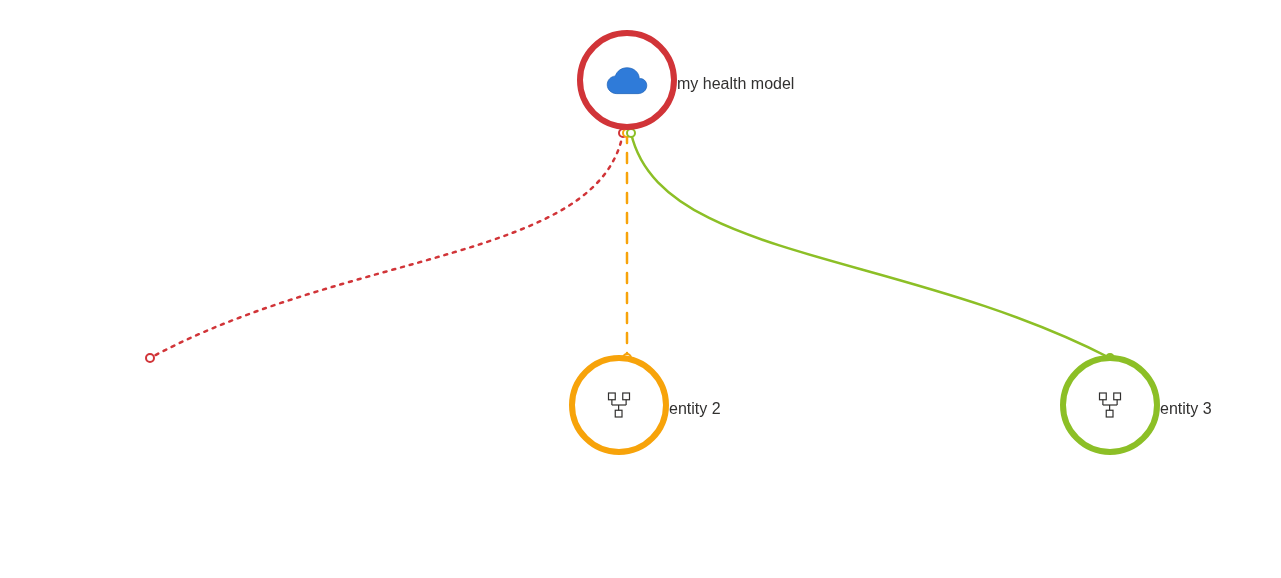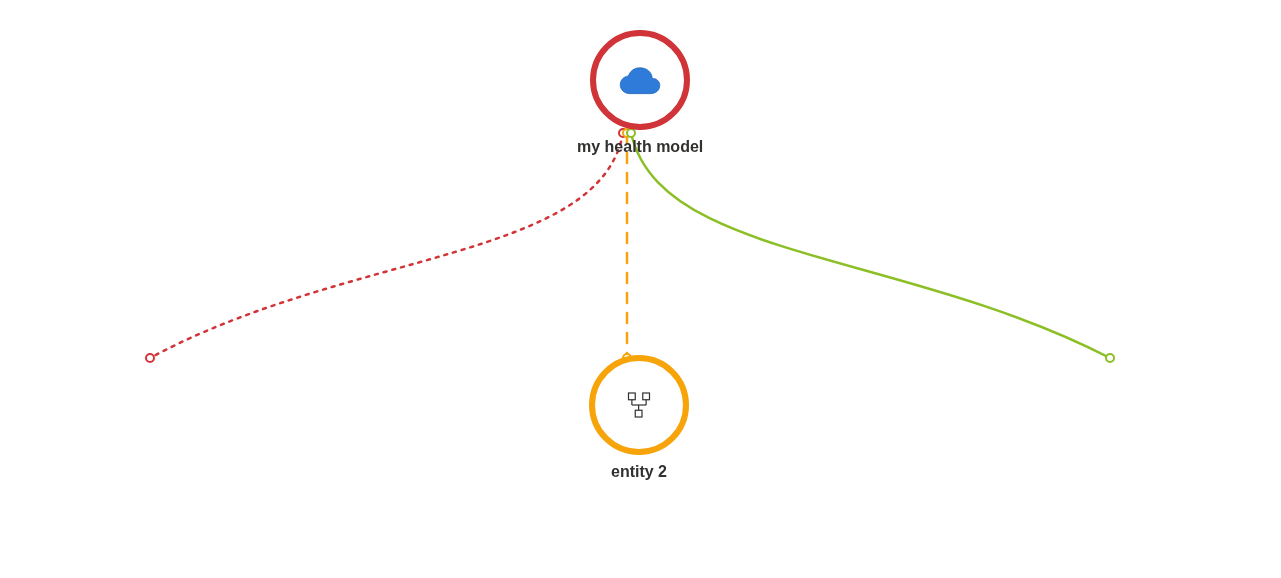--- a/index.html
+++ b/index.html
@@ -12,44 +12,43 @@
       overflow: hidden;
     }
     .diagram {
       position: relative;
       width: 100%;
       height: 100%;
     }
     .node {
       position: absolute;
       display: flex;
-      flex-direction: column;
+      flex-direction: row;
       align-items: center;
-      font-weight: bold;
     }
     .node-circle {
       width: 100px;
       height: 100px;
       border-radius: 50%;
       background: #ffffff;
       display: flex;
       align-items: center;
       justify-content: center;
       position: relative;
     }
     .node-label {
       margin-top: 8px;
       font-size: 16px;
       color: #323130;
       text-align: center;
       white-space: nowrap;
     }
     .root-node { left: 577px; top: 30px; }
     .child-node-1 { left: 100px; top: 355px; }
-    .child-node-2 { left: 589px; top: 355px; align-items: center; }
+    .child-node-2 { left: 569px; top: 355px; align-items: center; }
     .child-node-3 { left: 1060px; top: 355px; }
 
     .ring-red { border: 6px solid #d13438; }
     .ring-orange { border: 6px solid #f7a30a; }
     .ring-green { border: 6px solid #8cbf26; }
 
     .cloud-icon {
       width: 44px;
       height: 30px;
     }
@@ -112,14 +111,28 @@
         <rect x="15" y="27" width="9" height="9" fill="none" stroke="#323130" stroke-width="1.6"></rect>
         <line x1="10.5" y1="13" x2="10.5" y2="20" stroke="#323130" stroke-width="1.6"></line>
         <line x1="29.5" y1="13" x2="29.5" y2="20" stroke="#323130" stroke-width="1.6"></line>
         <line x1="10.5" y1="20" x2="29.5" y2="20" stroke="#323130" stroke-width="1.6"></line>
         <line x1="19.5" y1="20" x2="19.5" y2="27" stroke="#323130" stroke-width="1.6"></line>
       </svg>
     </div>
     <div class="node-label">entity 2</div>
   </div>
 
+  <div class="node child-node-3">
+    <div class="node-circle ring-green">
+      <svg class="hierarchy-icon" viewBox="0 0 40 40">
+        <rect x="6" y="4" width="9" height="9" fill="none" stroke="#323130" stroke-width="1.6"></rect>
+        <rect x="25" y="4" width="9" height="9" fill="none" stroke="#323130" stroke-width="1.6"></rect>
+        <rect x="15" y="27" width="9" height="9" fill="none" stroke="#323130" stroke-width="1.6"></rect>
+        <line x1="10.5" y1="13" x2="10.5" y2="20" stroke="#323130" stroke-width="1.6"></line>
+        <line x1="29.5" y1="13" x2="29.5" y2="20" stroke="#323130" stroke-width="1.6"></line>
+        <line x1="10.5" y1="20" x2="29.5" y2="20" stroke="#323130" stroke-width="1.6"></line>
+        <line x1="19.5" y1="20" x2="19.5" y2="27" stroke="#323130" stroke-width="1.6"></line>
+      </svg>
+    </div>
+    <div class="node-label">entity 3</div>
+  </div>
 
 </div>
 
 </body></html>

